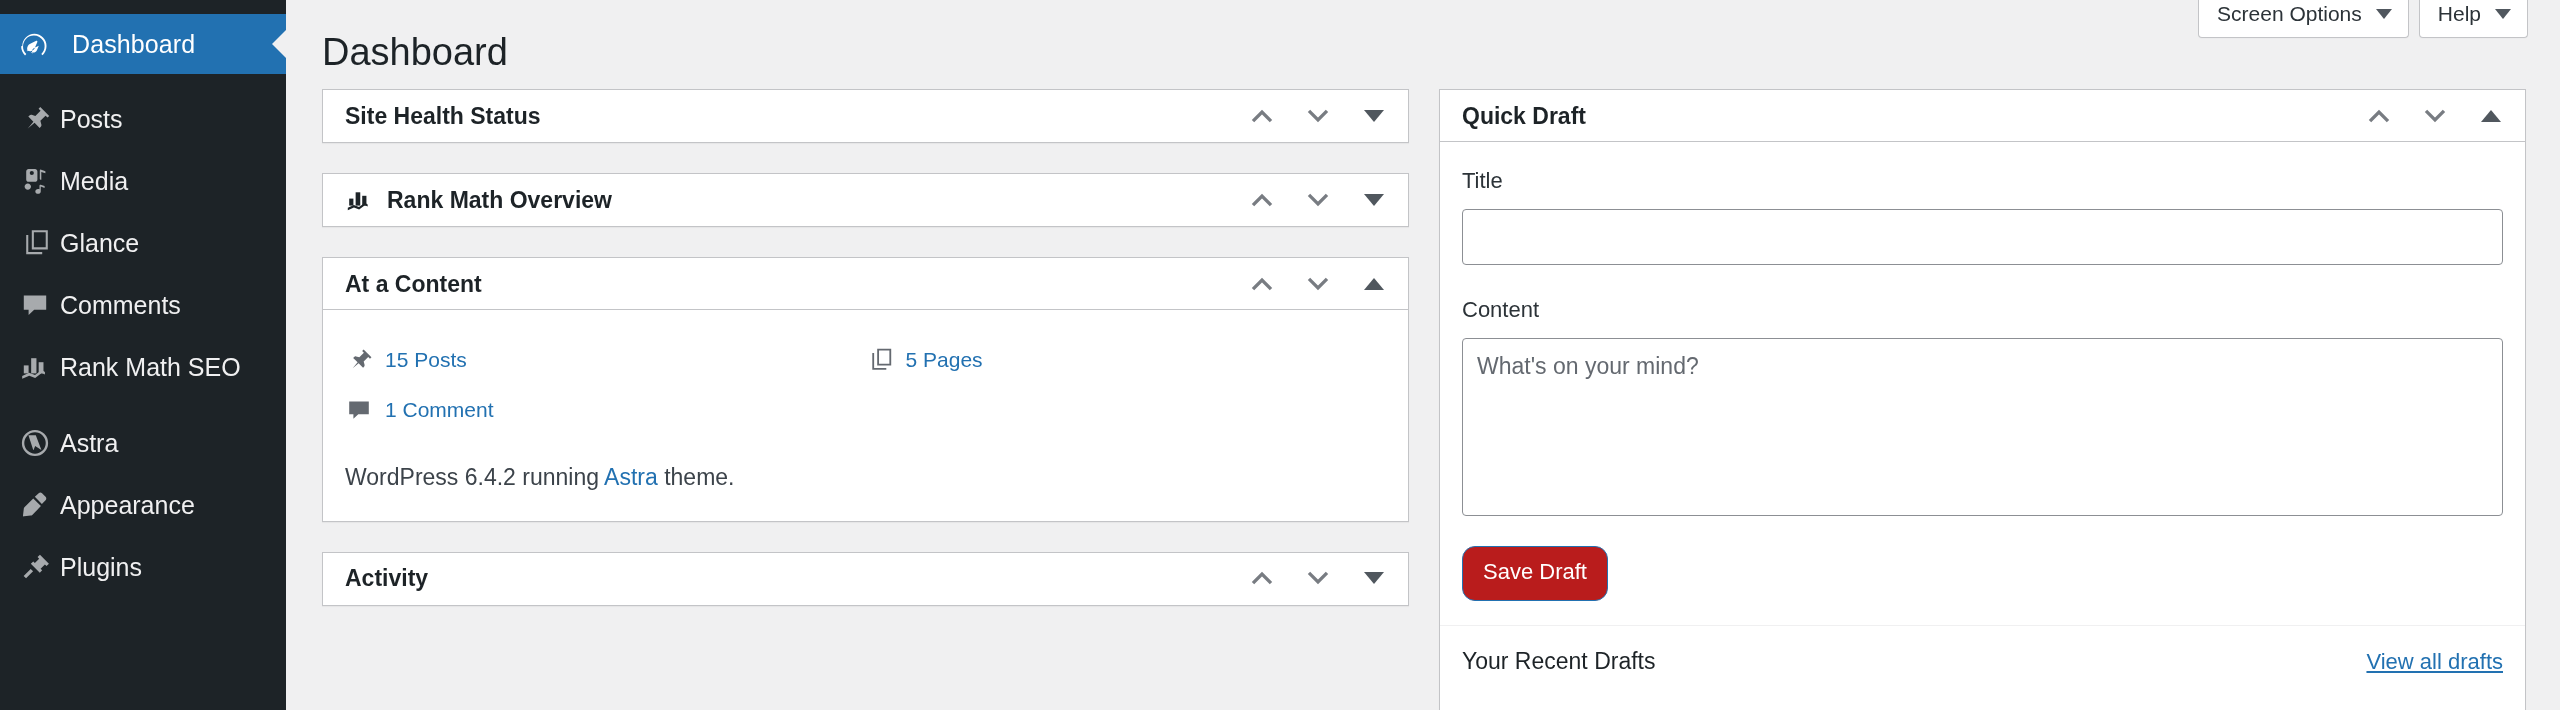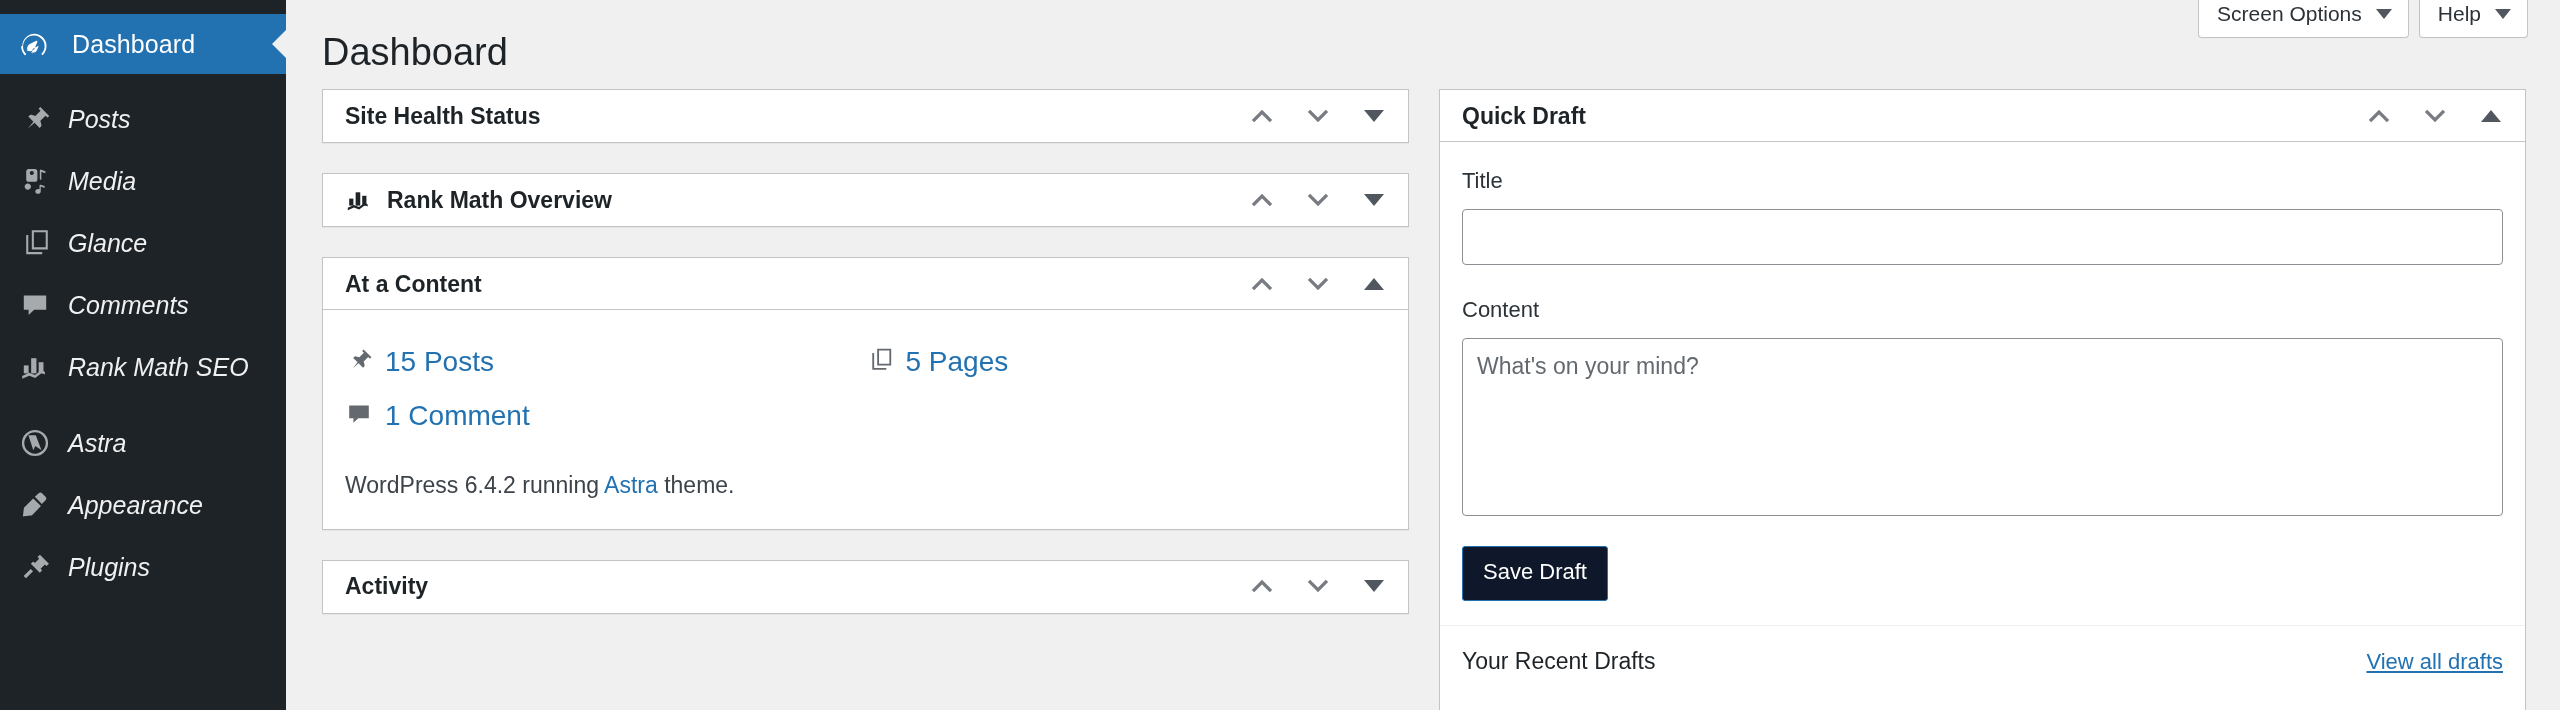--- a/index.html
+++ b/index.html
@@ -77,21 +77,21 @@
   .menu-sep { height: 14px; background:#1d2327; }
   .menu-item {
     display: flex;
     align-items: center;
     height: 62px;
     padding-left: 18px;
     font-size: 25px;
     color: #f0f0f1;
     cursor: pointer;
   }
-  .menu-item .wp-menu-name { margin-left: 16px; font-style: italic; }
+  .menu-item .wp-menu-name { margin-left: 8px; }
   .menu-ico {
     width: 34px; height: 34px;
     display: inline-flex;
     align-items: center;
     justify-content: center;
     flex: none;
   }
   .menu-ico svg { width: 32px; height: 32px; fill: #a7aaad; }
   .menu-top .menu-ico svg { fill: #fff; }
 
@@ -195,23 +195,24 @@
 
   
   .glance-items {
     display: flex;
     flex-wrap: wrap;
     padding: 6px 0 0 0;
   }
   .glance-item {
     width: 50%;
     display: flex;
+    align-items: center;
     gap: 12px;
     padding: 8px 0 14px 0;
-    font-size: 28px;
+    font-size: 21px;
   }
   .glance-item a { color: #2271b1; text-decoration: none; cursor: pointer; }
   .glance-ico svg { width: 28px; height: 28px; fill: #646970; display:block; }
   .versions {
     font-size: 23px;
     color: #3c434a;
     padding: 22px 0 4px 0;
     line-height: 1.5;
   }
   .versions a { color: #2271b1; }
@@ -244,27 +245,27 @@
     border-radius: 4px;
     padding: 14px 14px;
     font-size: 23px;
     font-family: "Liberation Sans", sans-serif;
     color: #0f172a;
     resize: none;
     margin-bottom: 26px;
   }
   .qd-textarea::placeholder, .qd-input::placeholder { color: #646970; }
   .btn-primary {
-    background: #0f172a;
+    background: #b91c1c;
     border: 1px solid #2271b1;
     color: #fff;
     font-size: 22px;
     font-family: "Liberation Sans", sans-serif;
     padding: 10px 20px 12px 20px;
-    border-radius: 3px;
+    border-radius: 13px;
     cursor: pointer;
     line-height: 1.4;
   }
   .drafts-hr {
     border: none;
     border-top: 1px solid #f0f0f1;
     margin: 24px -22px 0 -22px;
   }
   .drafts-head {
     display: flex;

